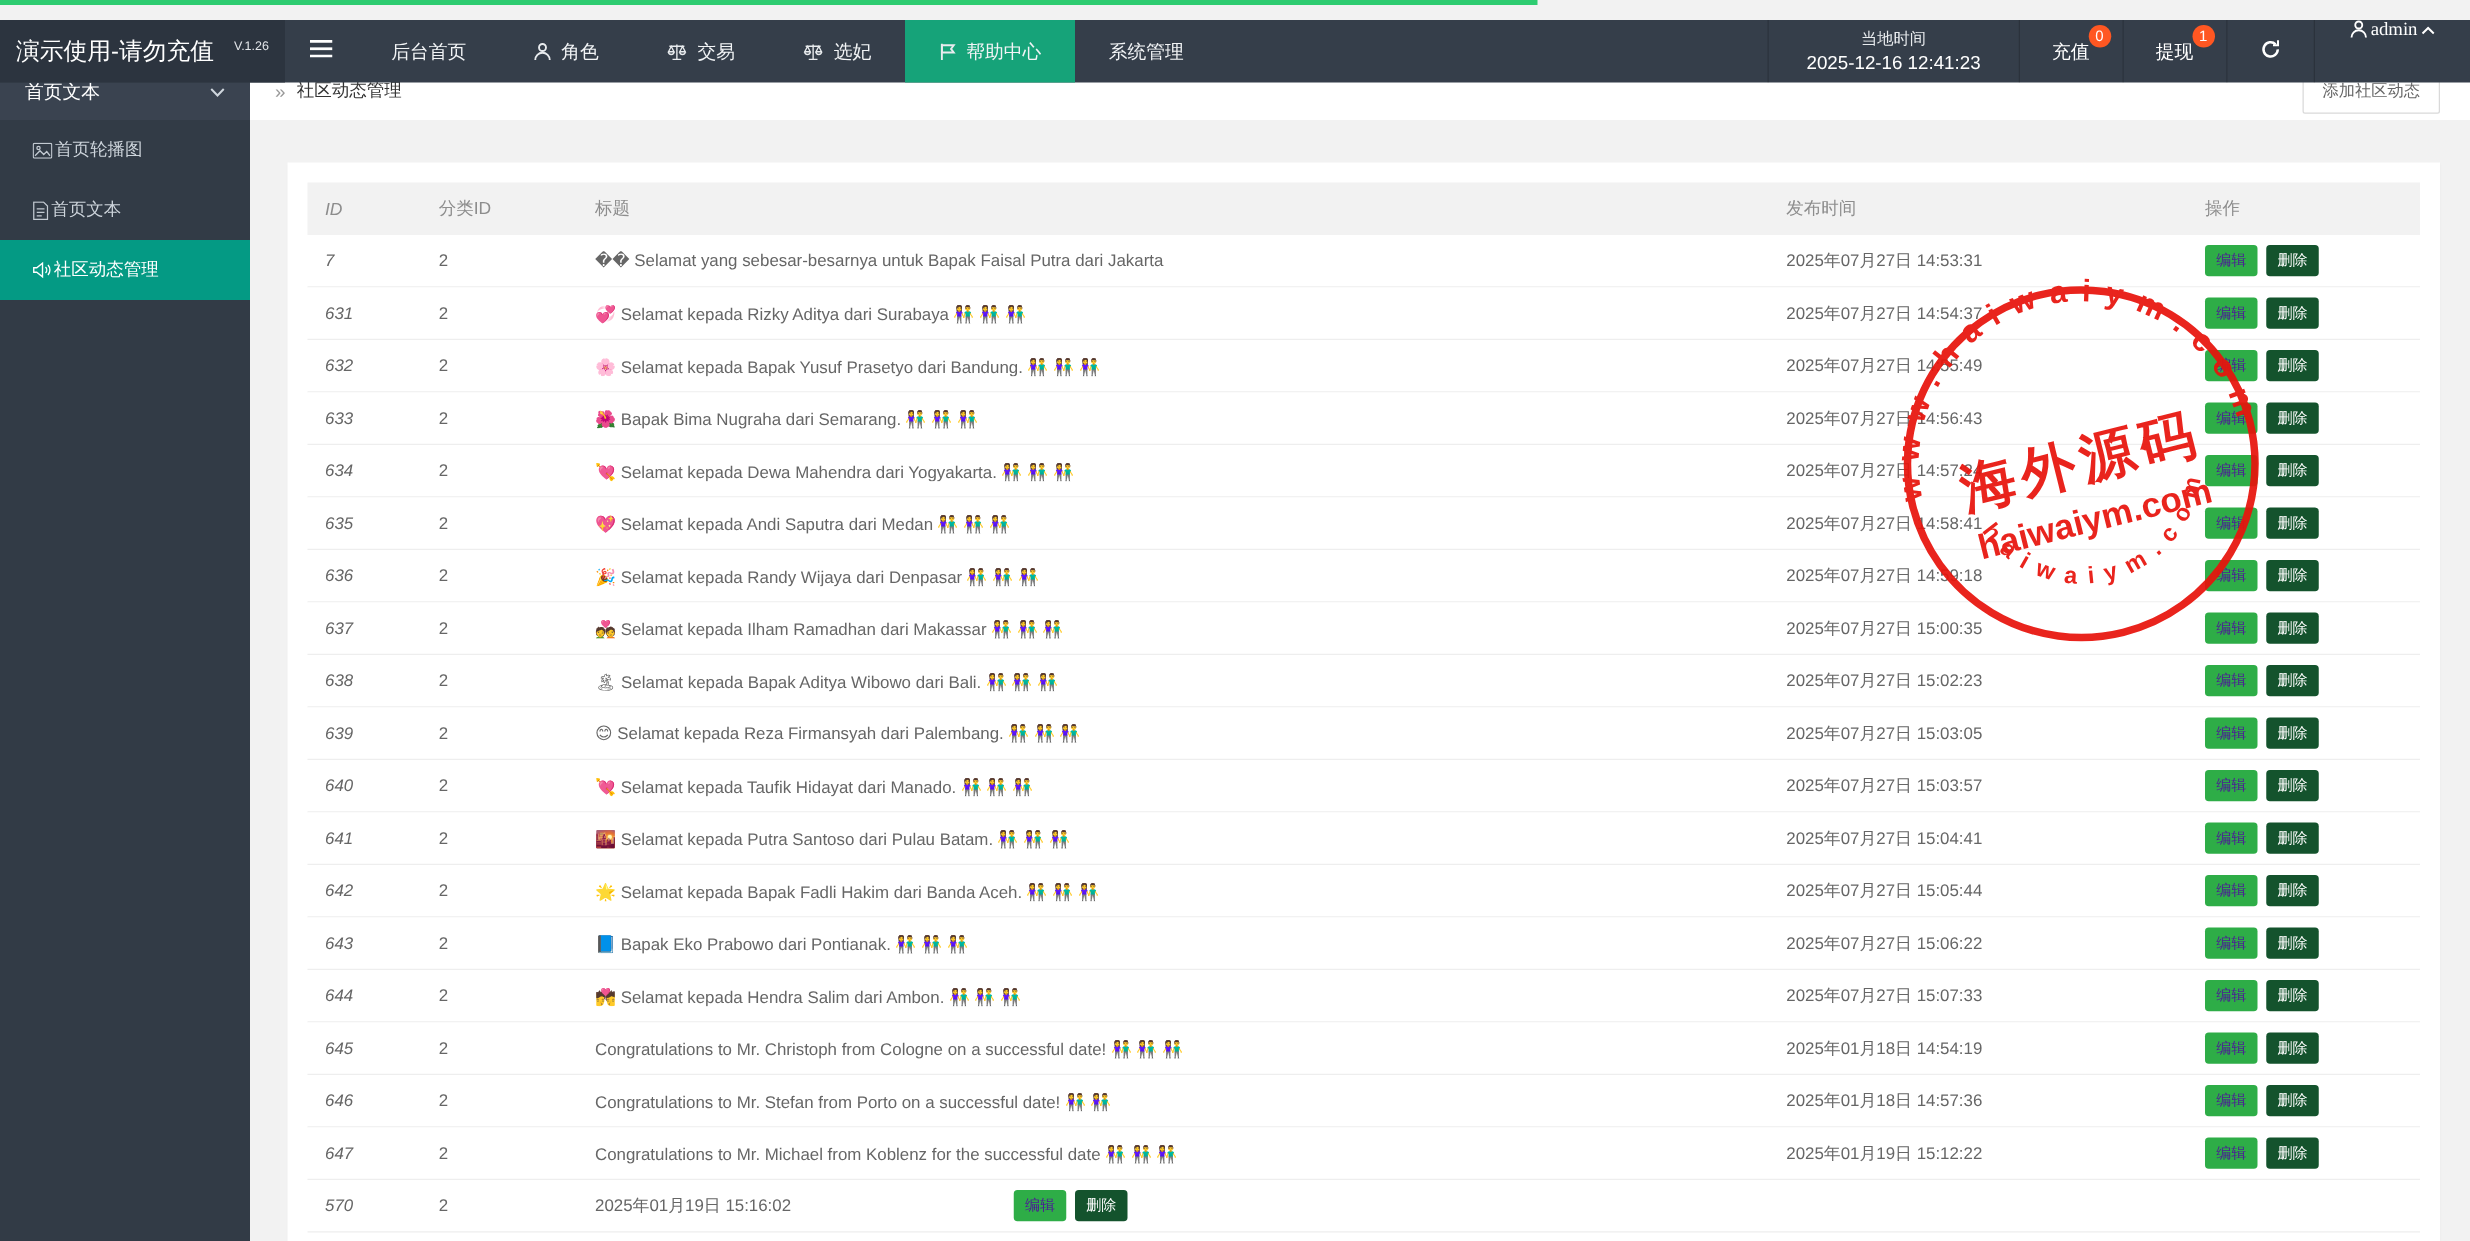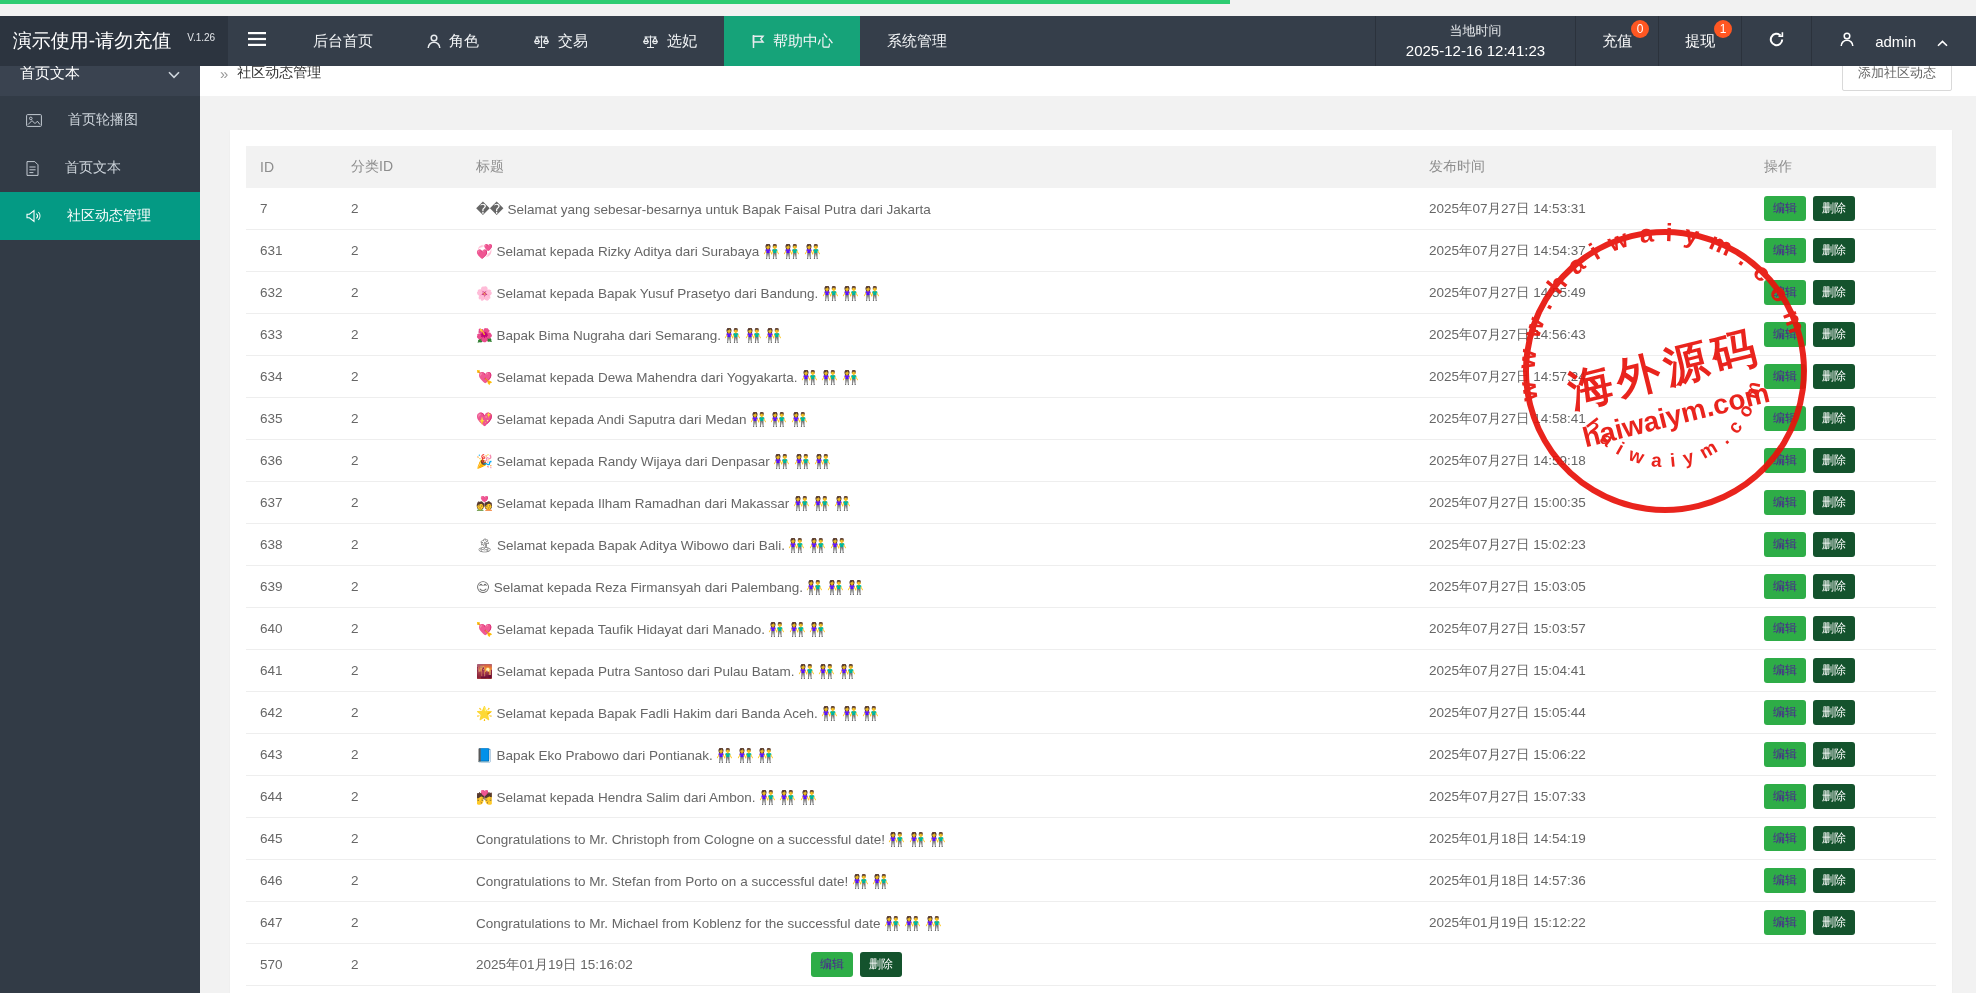--- a/index.html
+++ b/index.html
@@ -23,47 +23,47 @@
   .top-right { margin-left:auto; display:flex; align-items:stretch; }
   .time-block { display:flex; flex-direction:column; align-items:center; justify-content:center;
                 padding:0 30px; border-left:1px solid rgba(0,0,0,.18); border-right:1px solid rgba(0,0,0,.18); }
   .time-label { font-size:13px; line-height:20px; color:#e8ebee; }
   .time-value { font-size:15px; line-height:20px; }
   .top-tool { position:relative; display:flex; align-items:center; padding:0 26px;
               font-size:15px; border-right:1px solid rgba(0,0,0,.18); cursor:pointer; }
   .badge { position:absolute; top:4px; right:9px; min-width:18px; height:18px; padding:0 4px;
            background:#ff5722; border-radius:9px; font-size:12px; line-height:18px;
            text-align:center; color:#fff; }
-  .user-tool { display:flex; align-items:center; gap:21px; padding:0 28px; font-size:15px; cursor:pointer; }
+  .user-tool { display:flex; align-items:flex-start; gap:3px; padding:0 28px; font-size:15px; cursor:pointer;font-family:Liberation Serif, serif; }
 
   
   .sidebar { position:absolute; top:50px; left:0; bottom:0; width:200px; background:#323b46; z-index:20;text-align:center; }
   .side-group { height:46px; display:flex; align-items:center; justify-content:space-between;
                 padding:0 20px; background:#3a4350; color:#fff; font-size:15px; cursor:pointer; }
   .side-group .ic { color:#cfd6dd; }
-  .side-item { height:48px; display:flex; align-items:center; gap:26px; padding-left:26px;
+  .side-item { height:48px; display:flex; align-items:center; gap:2px; padding-left:26px;
                color:#cdd4db; font-size:14px; cursor:pointer; }
   .side-item .ic { display:flex; align-items:center; color:#c3cad2; }
   .side-item.active { background:#049a84; color:#fff; }
   .side-item.active .ic { color:#fff; }
 
   
   .main { position:absolute; left:200px; top:50px; right:0; bottom:0; }
   .crumb-bar { height:46px; background:#fff; display:flex; align-items:center; padding:0 24px 0 20px; }
   .crumb-arrow { color:#999; font-size:15px; margin-right:9px; }
   .crumb-title { color:#333; font-size:14px; }
   .add-btn { margin-left:auto; background:#fff; border:1px solid #d9d9d9; border-radius:2px;
              color:#666; font-size:13px; padding:8px 15px; cursor:pointer; }
 
   .card { margin:34px 24px 0 30px; background:#fff; padding:16px; box-shadow:0 1px 2px rgba(0,0,0,.04); }
   .thead { display:flex; align-items:center; height:42px; background:#f2f2f2;
            color:#8d8d8d; font-size:14px; }
   .tr { display:flex; align-items:center; height:42px; border-bottom:1px solid #eeeeee;
         color:#666; font-size:13.5px; background:#fff; }
-  .c-id   { width:105px; padding-left:14px; }
+  .c-id   { width:105px; padding-left:14px;font-style:italic; }
   .c-cat  { width:125px; }
   .c-title{ flex:1; white-space:nowrap; overflow:hidden; }
   .c-time { width:335px; }
   .c-act  { width:172px; display:flex; gap:7px; }
   .btn-edit { border:none; border-radius:3px; background:#2ead47; color:#4c1d95;
               font-size:12px; padding:4px 9px; cursor:pointer; }
   .btn-del  { border:none; border-radius:3px; background:#14532d; color:#fff;
               font-size:12px; padding:4px 9px; cursor:pointer; }
 
   

